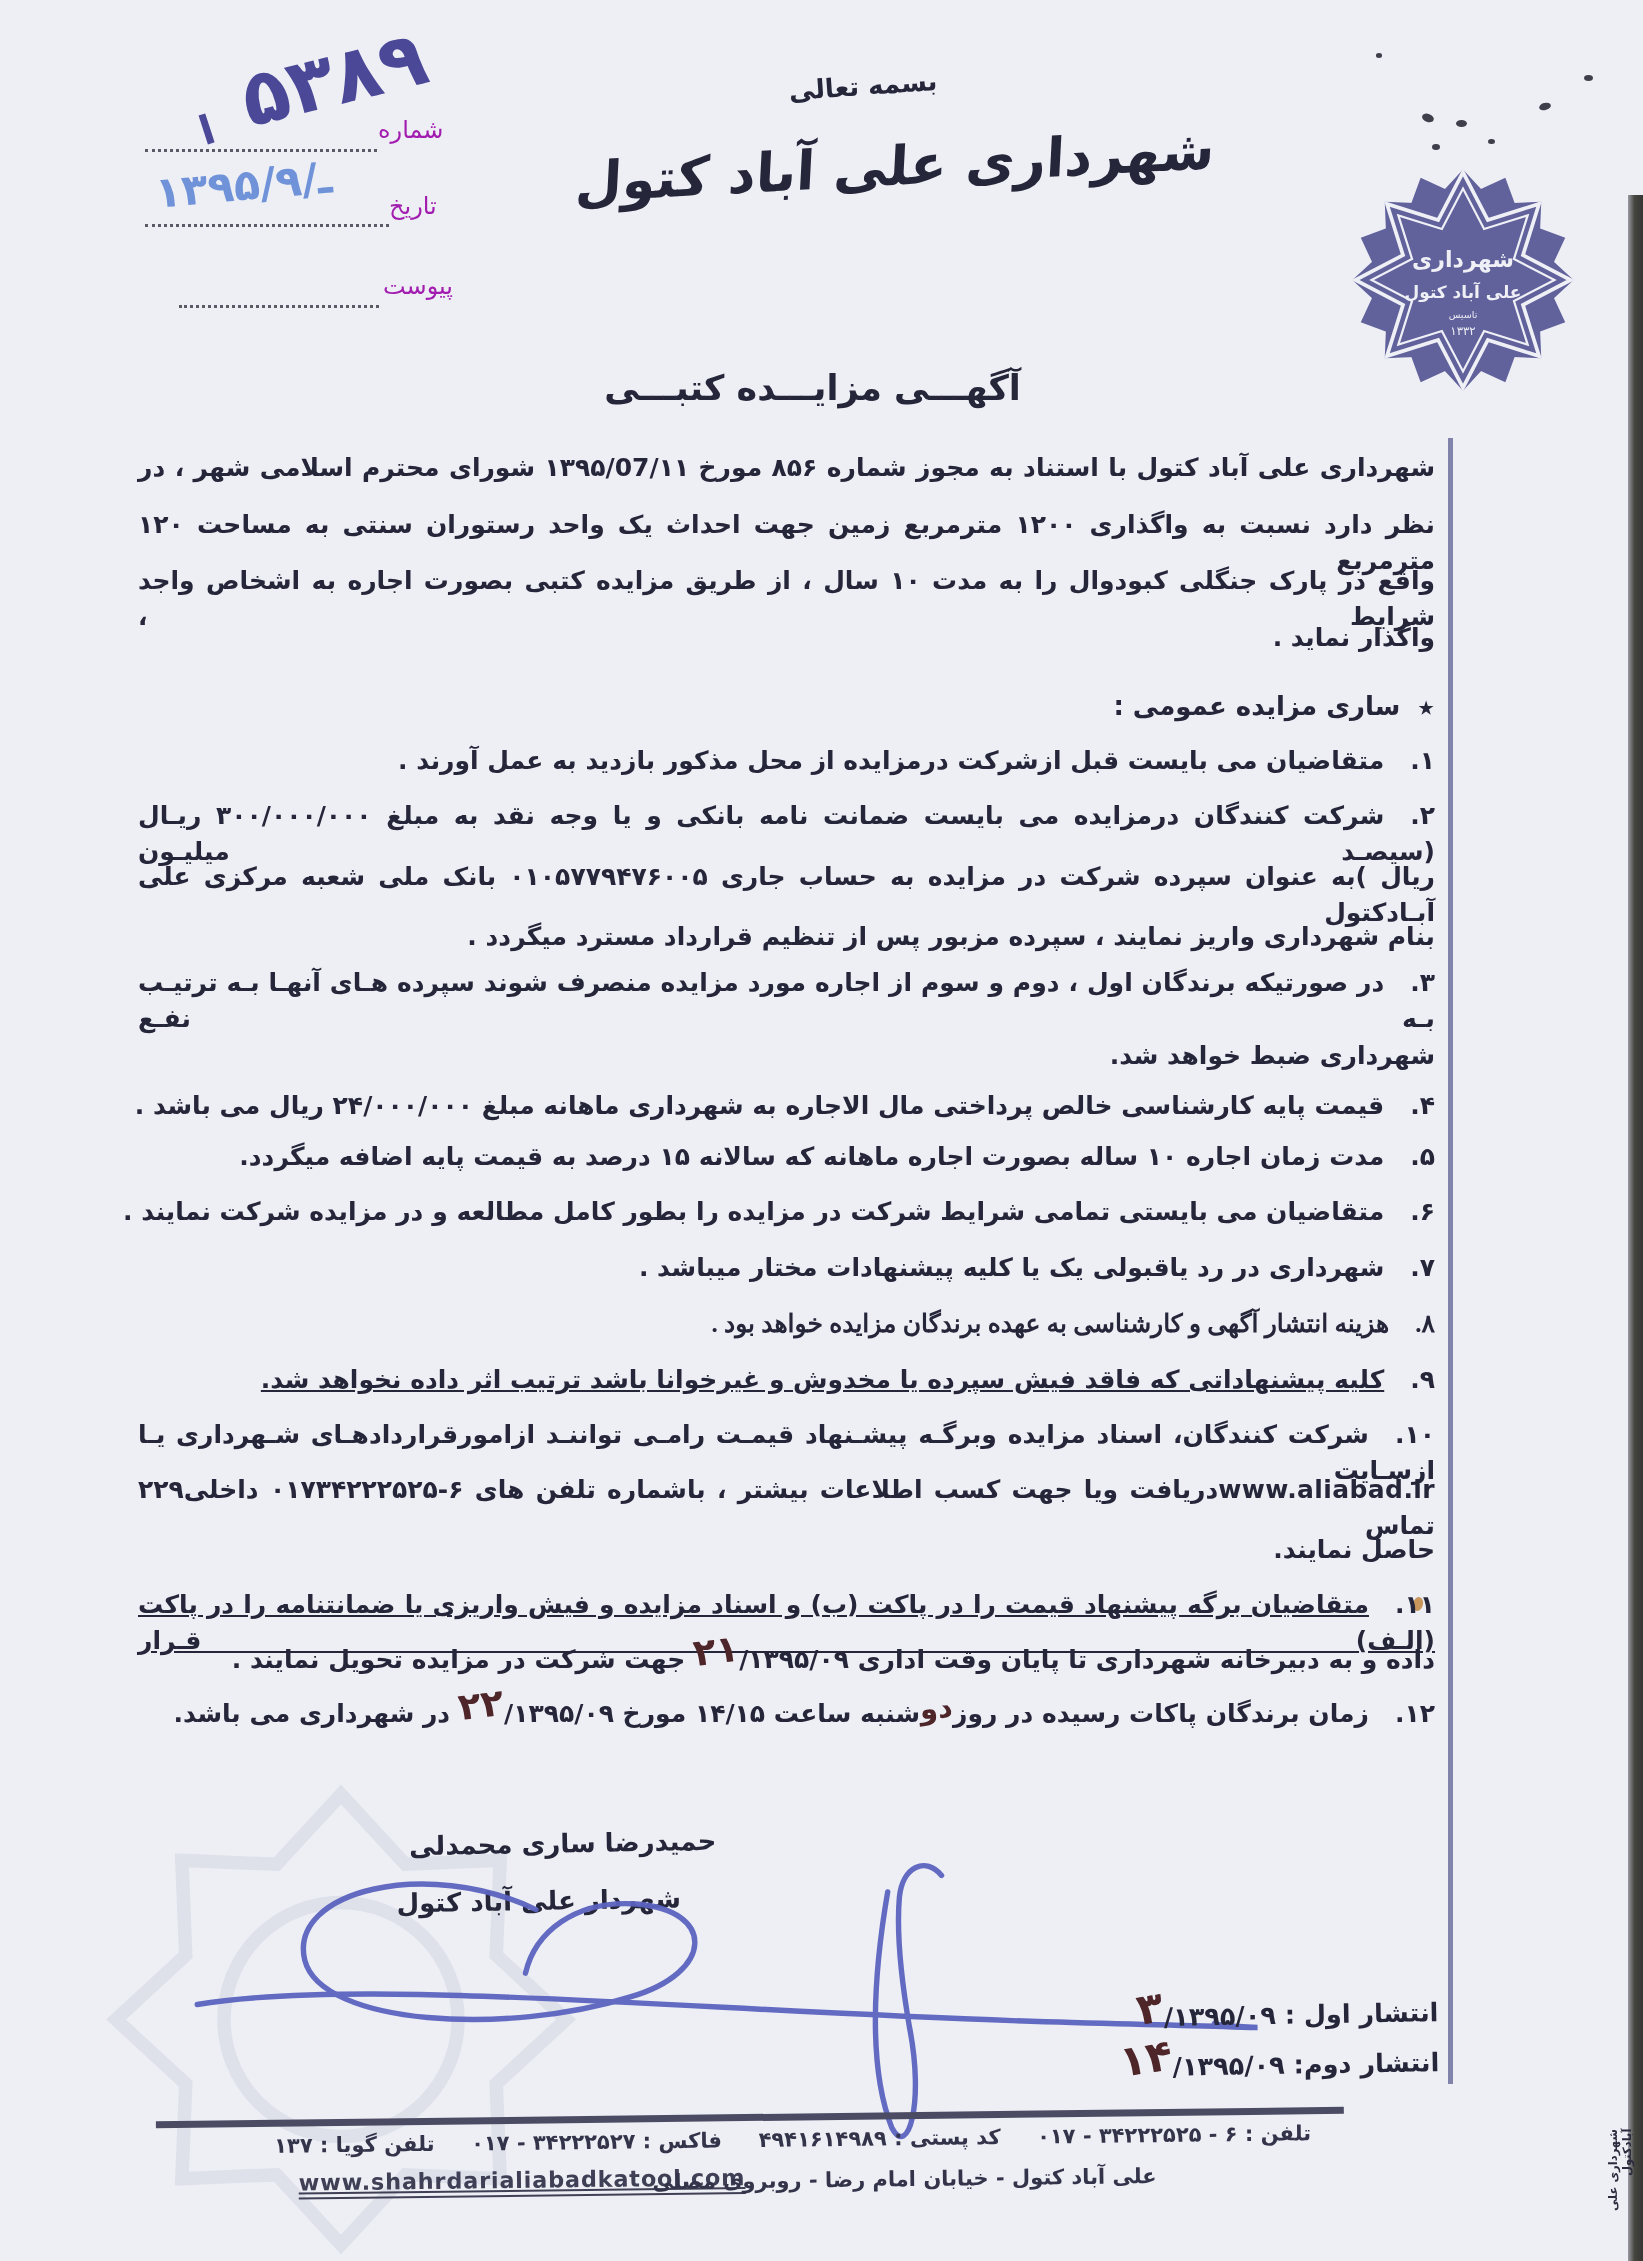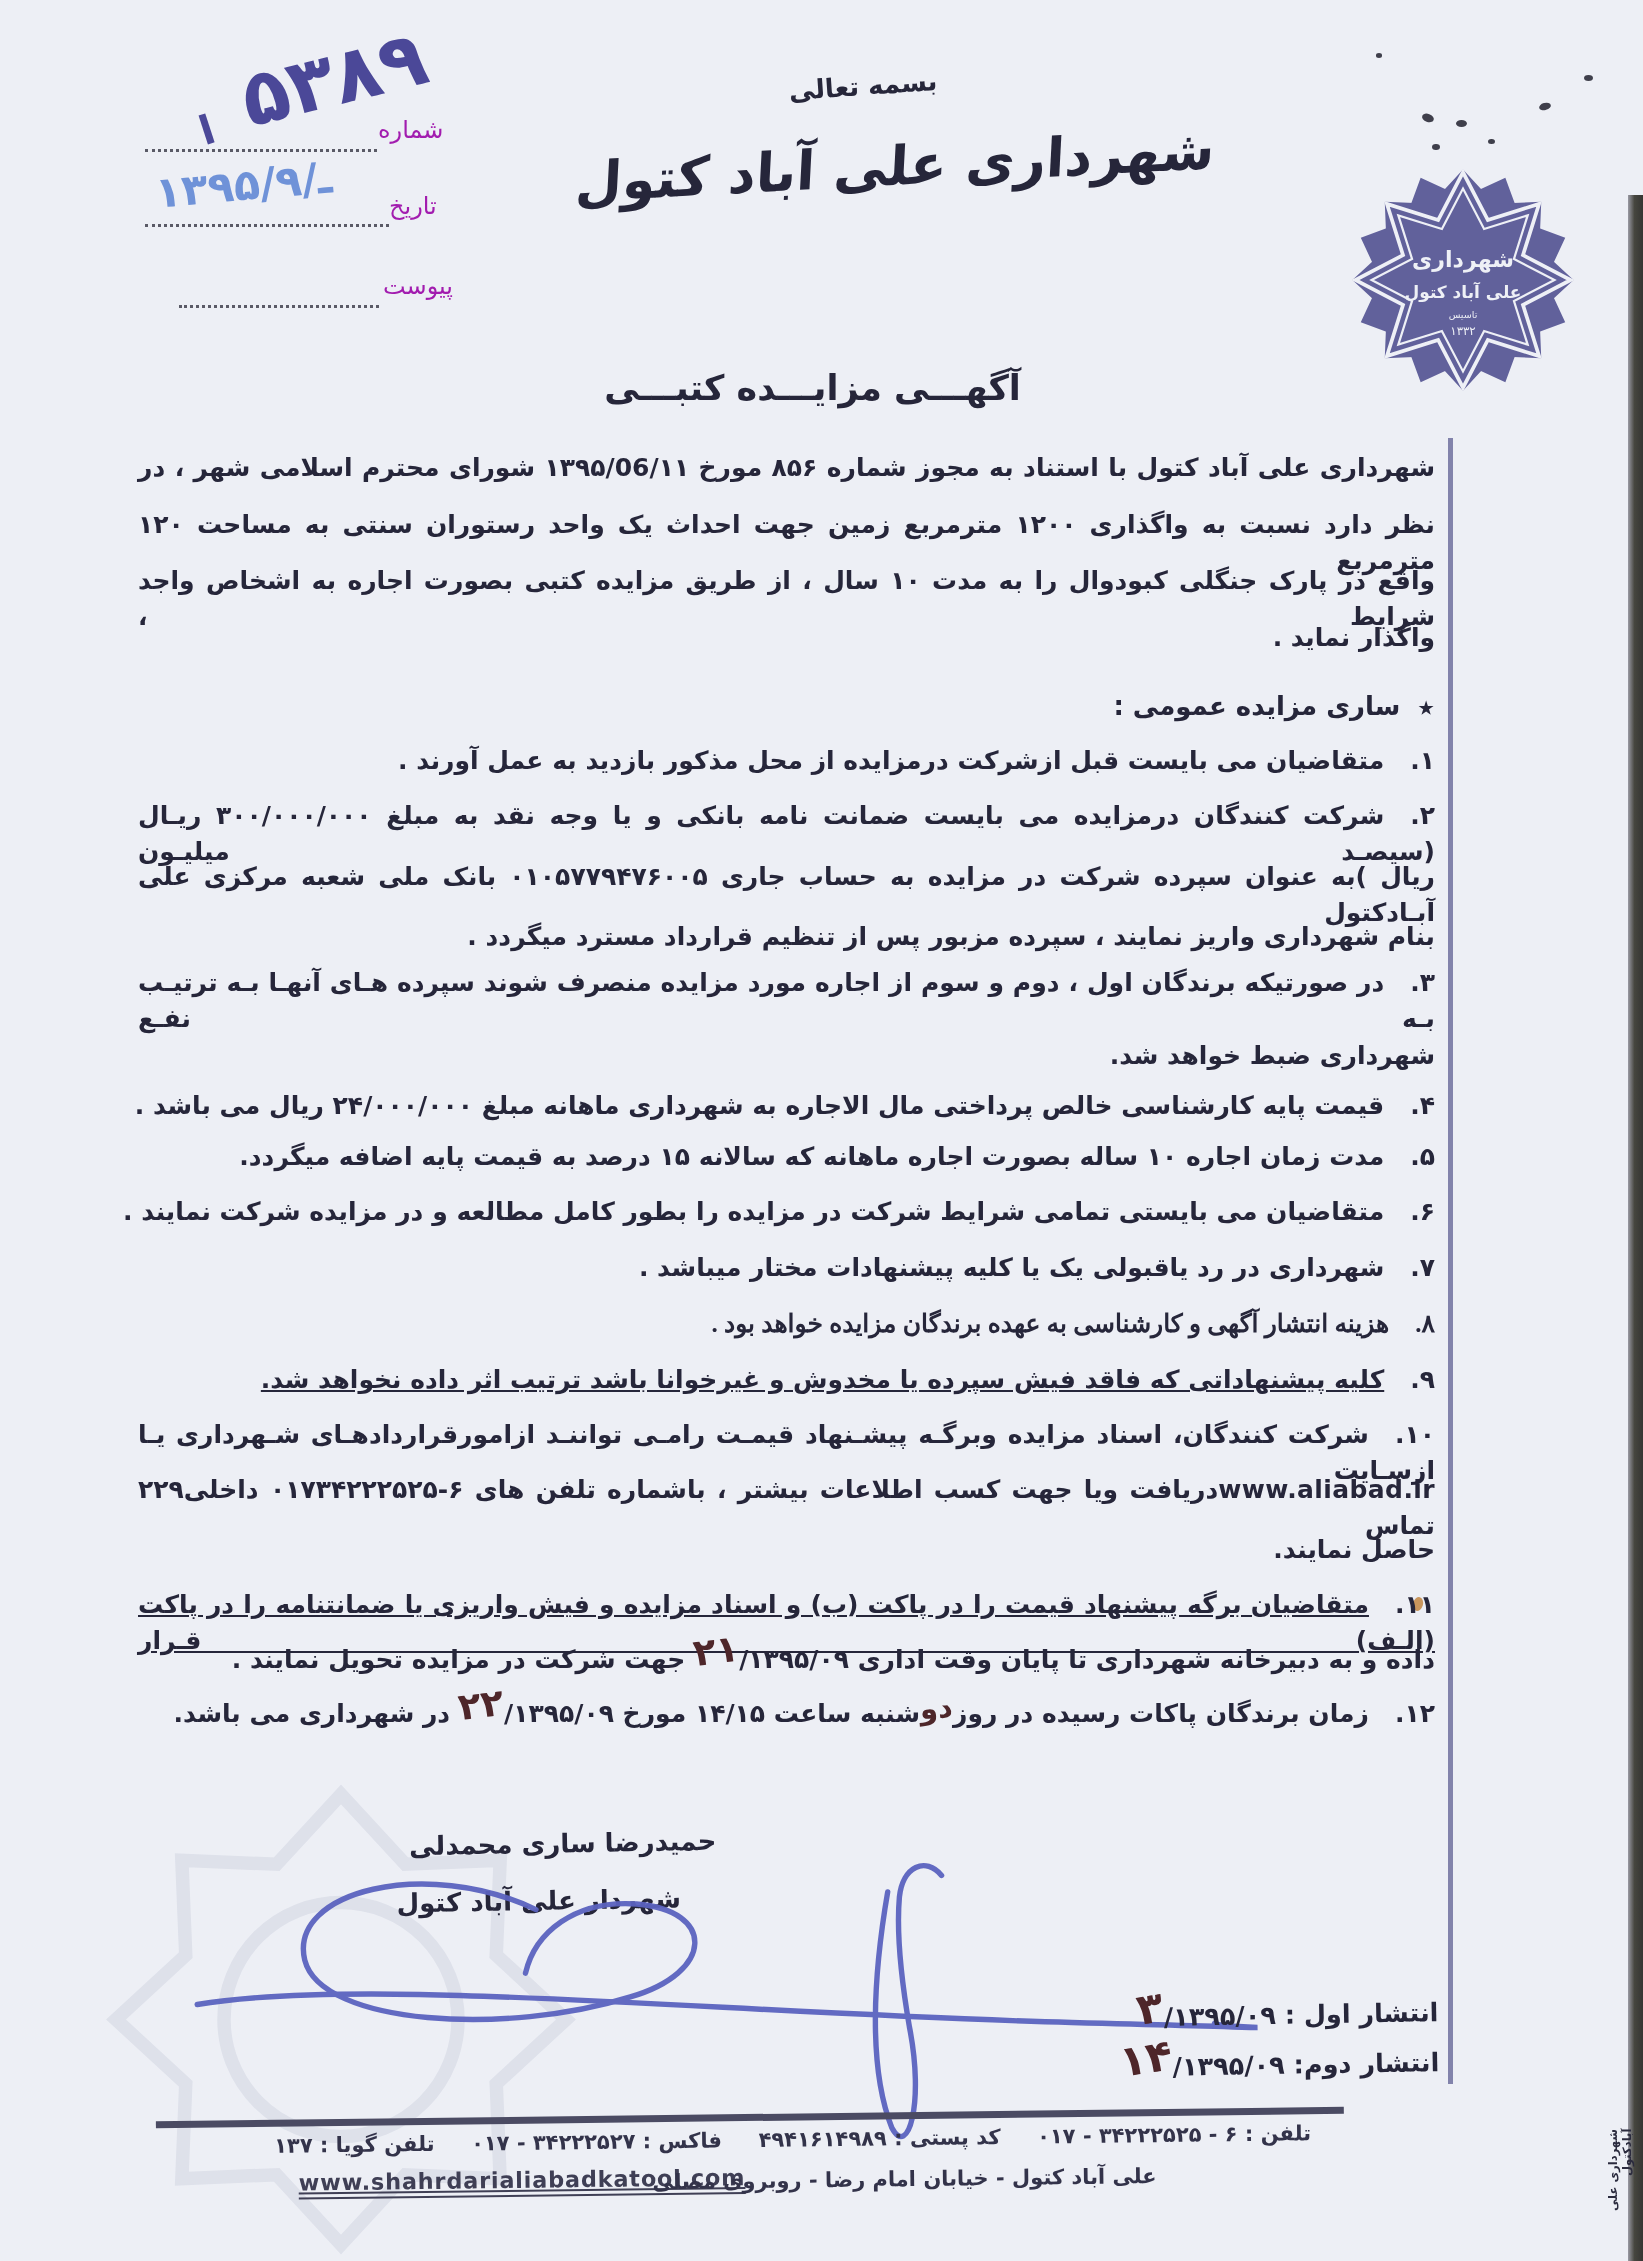--- a/index.html
+++ b/index.html
@@ -108,21 +108,21 @@
     <polygon fill="none" stroke="#eef0f6" stroke-width="3" points="124,0 69.1,28.6 87.7,87.7 28.6,69.1 0,124 -28.6,69.1 -87.7,87.7 -69.1,28.6 -124,0 -69.1,-28.6 -87.7,-87.7 -28.6,-69.1 0,-124 28.6,-69.1 87.7,-87.7 69.1,-28.6"></polygon>
     <text x="0" y="-18" text-anchor="middle" fill="#eef0f6" font-size="30" font-weight="bold">شهرداری</text>
     <text x="0" y="24" text-anchor="middle" fill="#eef0f6" font-size="23" font-weight="bold">علی آباد کتول</text>
     <text x="0" y="52" text-anchor="middle" fill="#eef0f6" font-size="13">تاسیس</text>
     <text x="0" y="74" text-anchor="middle" fill="#eef0f6" font-size="16">۱۳۳۲</text>
   </svg>
 
   <div class="doc-title">آگهـــی مزایـــده کتبـــی</div>
 
   <div id="body">
-    <div class="bline stretch" style="top:450px;">شهرداری علی آباد کتول با استناد به مجوز شماره ۸۵۶ مورخ  ۱۳۹۵/06/۱۱   شورای محترم اسلامی شهر ، در</div>
+    <div class="bline stretch" style="top:450px;">شهرداری علی آباد کتول با استناد به مجوز شماره ۸۵۶ مورخ  ۱۳۹۵/07/۱۱   شورای محترم اسلامی شهر ، در</div>
     <div class="bline stretch" style="top:507px;">نظر دارد  نسبت به واگذاری ۱۲۰۰ مترمربع زمین جهت احداث یک واحد رستوران سنتی به مساحت ۱۲۰ مترمربع</div>
     <div class="bline stretch" style="top:563px;">واقع در پارک جنگلی کبودوال را به مدت ۱۰ سال ، از طریق مزایده کتبی بصورت اجاره به اشخاص واجد شرایط ،</div>
     <div class="bline" style="top:620px;">واگذار نماید .</div>
 
     <div class="bline cond-head" style="top:681px;">
       <span class="star">٭</span><span>ساری مزایده عمومی :</span>
     </div>
 
     <div class="bline" style="top:743px;">
       <span class="num">۱.</span><span>متقاضیان می بایست قبل ازشرکت درمزایده  از محل مذکور بازدید به عمل آورند .</span>

